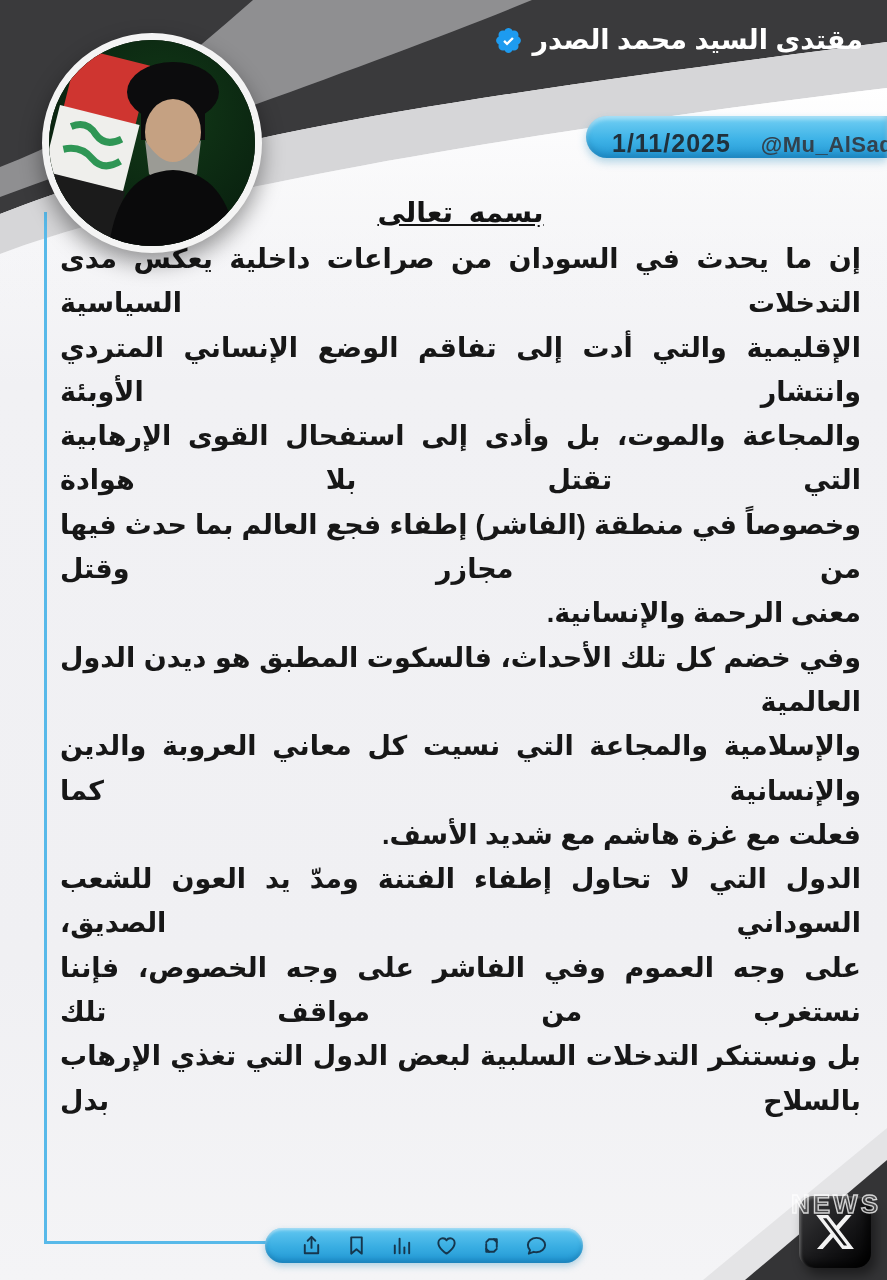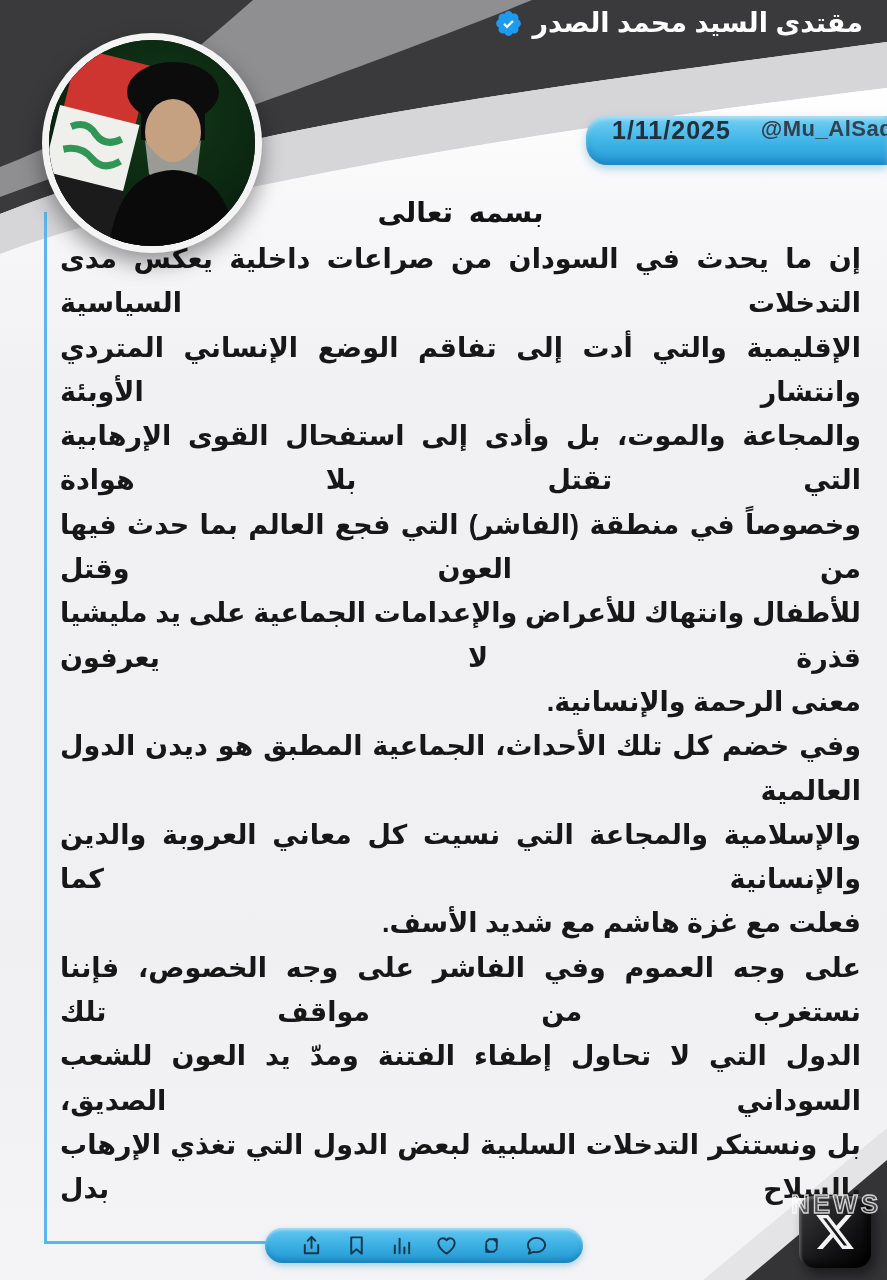--- a/index.html
+++ b/index.html
@@ -7,49 +7,49 @@
   .page{
     position:relative;width:887px;height:1280px;overflow:hidden;
     background:linear-gradient(180deg,#ffffff 0%,#f1f1f4 30%,#f0f0f3 75%,#f4f4f6 100%);
   }
   svg{display:block;}
   
   .header-art{position:absolute;top:0;left:0;z-index:1;}
   .footer-art{position:absolute;bottom:0;right:0;z-index:1;}
   
   .name-row{
-    position:absolute;top:7px;right:24px;z-index:5;
+    position:absolute;top:24px;right:24px;z-index:5;
     display:flex;align-items:center;direction:rtl;gap:9px;
   }
   .display-name{color:#ffffff;font-size:27px;font-weight:bold;letter-spacing:.5px;}
   
   .avatar{
     position:absolute;left:42px;top:33px;width:220px;height:220px;z-index:6;
     border-radius:50%;border:7px solid #f4f4f4;box-sizing:border-box;
     background:#061307;overflow:hidden;
     box-shadow:0 10px 22px rgba(0,0,0,.40);
   }
   
   .date-pill{
-    position:absolute;left:586px;top:116px;width:301px;height:49px;z-index:5;
+    position:absolute;left:586px;top:116px;width:301px;height:42px;z-index:5;
     border-radius:21px 0 0 21px;
     background:linear-gradient(180deg,#74d0f4 0%,#3eb3e7 55%,#2497d4 100%);
     box-shadow:inset 0 -4px 6px rgba(10,90,140,.30), inset 0 3px 4px rgba(255,255,255,.45), 0 4px 8px rgba(40,140,190,.35);
-    display:flex;align-items:flex-start;gap:30px;padding-left:26px;box-sizing:border-box;
+    display:flex;align-items:flex-end;gap:30px;padding-left:26px;box-sizing:border-box;
   }
   .date-text{font-size:25px;color:#20313c;font-weight:bold;letter-spacing:1px;}
   .handle-text{font-size:22px;color:#32424e;font-weight:bold;letter-spacing:.5px;}
   
   .vline{position:absolute;left:44px;top:212px;width:3px;height:1031px;background:#58b9e9;z-index:2;}
   .hline{position:absolute;left:44px;top:1241px;width:232px;height:3px;background:#58b9e9;z-index:2;}
   
   .content{position:absolute;top:196px;right:26px;left:60px;z-index:4;direction:rtl;}
   .basmala{
     margin:0 0 8px 0;text-align:center;font-size:28px;font-weight:bold;color:#141414;
-    letter-spacing:2px;word-spacing:8px;
+    letter-spacing:2px;word-spacing:8px;text-decoration:underline;
   }
   .line{
     font-size:27px;line-height:44.3px;font-weight:bold;color:#171717;
     direction:rtl;text-align:justify;text-align-last:justify;white-space:nowrap_off;
   }
   .line.p-end{text-align:center;text-align-last:right;}
   
   .actions-pill{
     position:absolute;left:265px;top:1228px;width:318px;height:35px;z-index:5;
     border-radius:18px;
@@ -146,28 +146,27 @@
 
   <div class="vline"></div>
   <div class="hline"></div>
 
   <div class="content">
     <h1 class="basmala">بسمه تعالى</h1>
 
     <div class="line">إن ما يحدث في السودان من صراعات داخلية يعكس مدى التدخلات السياسية</div>
     <div class="line">الإقليمية والتي أدت إلى تفاقم الوضع الإنساني المتردي وانتشار الأوبئة</div>
     <div class="line">والمجاعة والموت، بل وأدى إلى استفحال القوى الإرهابية التي تقتل بلا هوادة</div>
-    <div class="line">وخصوصاً في منطقة (الفاشر) التي فجع العالم بما حدث فيها من العون وقتل</div>
-    <div class="line">للأطفال وانتهاك للأعراض والإعدامات الجماعية على يد مليشيا قذرة لا يعرفون</div>
+    <div class="line">وخصوصاً في منطقة (الفاشر) إطفاء فجع العالم بما حدث فيها من مجازر وقتل</div>
     <div class="line p-end">معنى الرحمة والإنسانية.</div>
-    <div class="line">وفي خضم كل تلك الأحداث، الجماعية المطبق هو ديدن الدول العالمية</div>
+    <div class="line">وفي خضم كل تلك الأحداث، فالسكوت المطبق هو ديدن الدول العالمية</div>
     <div class="line">والإسلامية والمجاعة التي نسيت كل معاني العروبة والدين والإنسانية كما</div>
     <div class="line p-end">فعلت مع غزة هاشم مع شديد الأسف.</div>
+    <div class="line">الدول التي لا تحاول إطفاء الفتنة ومدّ يد العون للشعب السوداني الصديق،</div>
     <div class="line">على وجه العموم وفي الفاشر على وجه الخصوص، فإننا نستغرب من مواقف تلك</div>
-    <div class="line">الدول التي لا تحاول إطفاء الفتنة ومدّ يد العون للشعب السوداني الصديق،</div>
     <div class="line">بل ونستنكر التدخلات السلبية لبعض الدول التي تغذي الإرهاب بالسلاح بدل</div>
 
   </div>
 
   <div class="actions-pill">
     <svg viewBox="0 0 24 24">
         <path d="M12 14.5V3.5"></path>
         <path d="M8 7l4-4 4 4"></path>
         <path d="M5 11.5v8.5h14v-8.5"></path>
       </svg>

